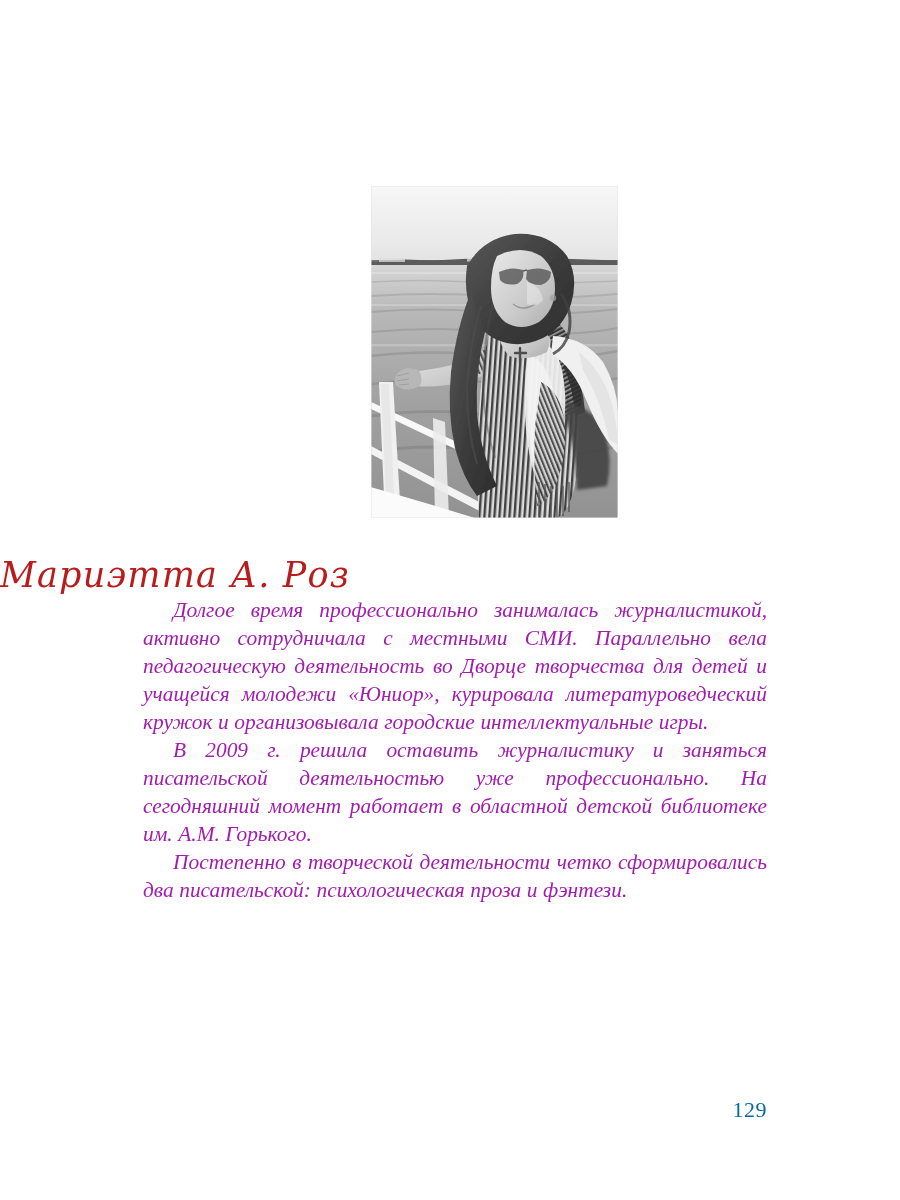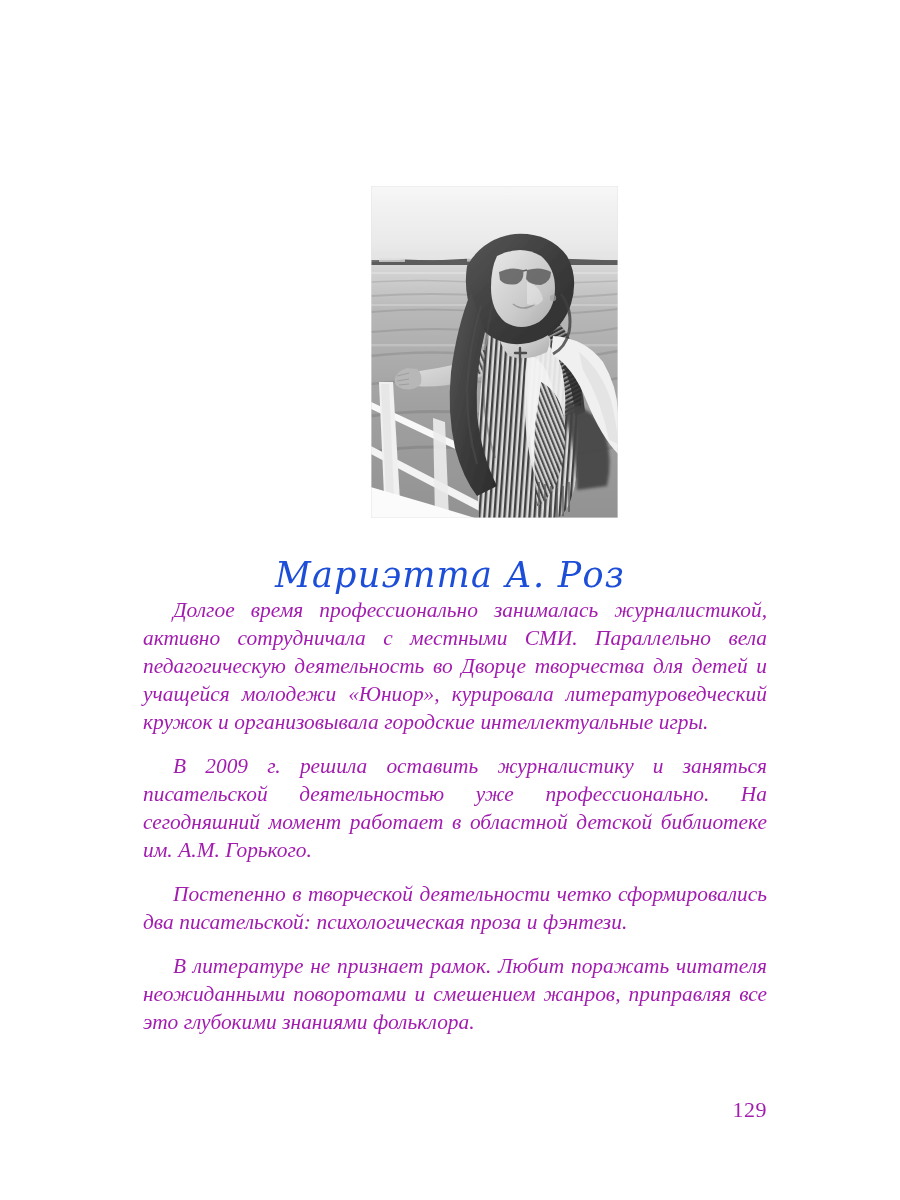--- a/index.html
+++ b/index.html
@@ -40,27 +40,27 @@
     inset: 0;
     display: block;
   }
 
   
   .author-title {
     position: absolute;
     left: 0;
     right: 0;
     top: 532px;
-    text-align: center;
+    text-align: left;
     font-family: "DejaVu Serif", "Liberation Serif", serif;
     font-style: italic;
     font-weight: 400;
     font-size: 35px;
     letter-spacing: 1.2px;
-    color: #1d4ed8;
+    color: #b91c1c;
     line-height: 1.15;
     white-space: nowrap;
   }
 
   
   .text-block {
     position: absolute;
     left: 143px;
     top: 596px;
     width: 624px;
@@ -70,31 +70,31 @@
     text-indent: 30px;
     text-align: justify;
     font-family: "Liberation Serif", "DejaVu Serif", serif;
     font-style: italic;
     font-size: 21.4px;
     line-height: 28px;
     color: #a21caf;
     hyphens: manual;
     word-spacing: 0.2px;
   }
-  .para + .para { margin-top: 16px; }
+  .para + .para { margin-top: 0; }
 
   
   .folio {
     position: absolute;
     right: 133px;
     top: 1097px;
     font-family: "Liberation Serif", "DejaVu Serif", serif;
     font-size: 22px;
     font-style: normal;
-    color: #a21caf;
+    color: #0369a1;
     letter-spacing: 0.5px;
   }
 </style>
 </head>
 <body>
 
 <div class="page">
 
   <figure class="photo-figure">
     <svg class="photo-canvas" viewBox="0 0 247 332" preserveAspectRatio="none" aria-label="author photograph">
@@ -241,18 +241,17 @@
       <rect x="0" y="0" width="247" height="332" fill="none" stroke="#e2e2e2" stroke-width="1"></rect>
     </svg>
   </figure>
 
   <h1 class="author-title">Мариэтта А. Роз</h1>
 
   <div class="text-block">
     <p class="para">Долгое время профессионально занималась журналистикой, активно сотрудничала с местными СМИ. Параллельно вела педагогическую деятельность во Дворце творчества для детей и учащейся молодежи «Юниор», курировала литературоведческий кружок и организовывала городские интеллектуальные игры.</p>
     <p class="para">В 2009 г. решила оставить журналистику и заняться писательской деятельностью уже профессионально. На сегодняшний момент работает в областной детской библиотеке им. А.М. Горького.</p>
     <p class="para">Постепенно в творческой деятельности четко сформировались два писательской: психологическая проза и фэнтези.</p>
-    <p class="para">В литературе не признает рамок. Любит поражать читателя неожиданными поворотами и смешением жанров, приправляя все это глубокими знаниями фольклора.</p>
   </div>
 
   <div class="folio">129</div>
 
 </div>
 
 </body></html>

